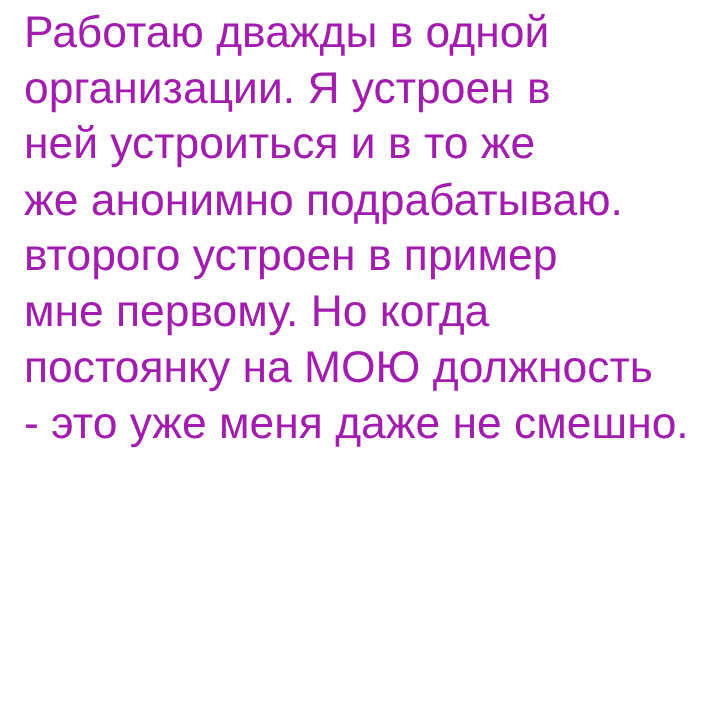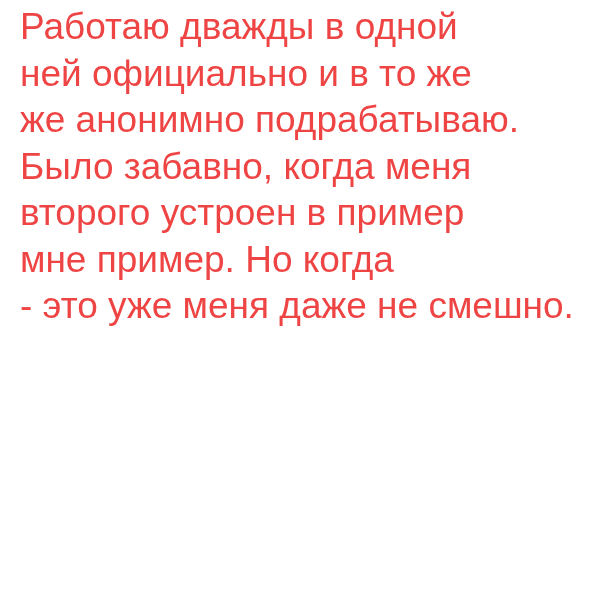--- a/index.html
+++ b/index.html
@@ -12,31 +12,32 @@
   }
   .meme-text {
     box-sizing: border-box;
     width: 488px;
     height: 599px;
     padding: 4px 8px 0 20px;
     font-family: "Liberation Sans", "DejaVu Sans", sans-serif;
     font-size: 37px;
     line-height: 46.5px;
     font-weight: 400;
-    color: #ef4444;
+    color: #a21caf;
     letter-spacing: 0px;
   }
   .text-line {
     white-space: nowrap;
   }
 </style>
 </head>
 <body>
 
 <div class="meme-text">
   <div class="text-line">Работаю дважды в одной</div>
-  <div class="text-line">ней официально и в то же</div>
+  <div class="text-line">организации. Я устроен в</div>
+  <div class="text-line">ней устроиться и в то же</div>
   <div class="text-line">же анонимно подрабатываю.</div>
-  <div class="text-line">Было забавно, когда меня</div>
   <div class="text-line">второго устроен в пример</div>
-  <div class="text-line">мне пример. Но когда</div>
+  <div class="text-line">мне первому. Но когда</div>
+  <div class="text-line">постоянку на МОЮ должность</div>
   <div class="text-line">- это уже меня даже не смешно.</div>
 </div>
 
 </body></html>

